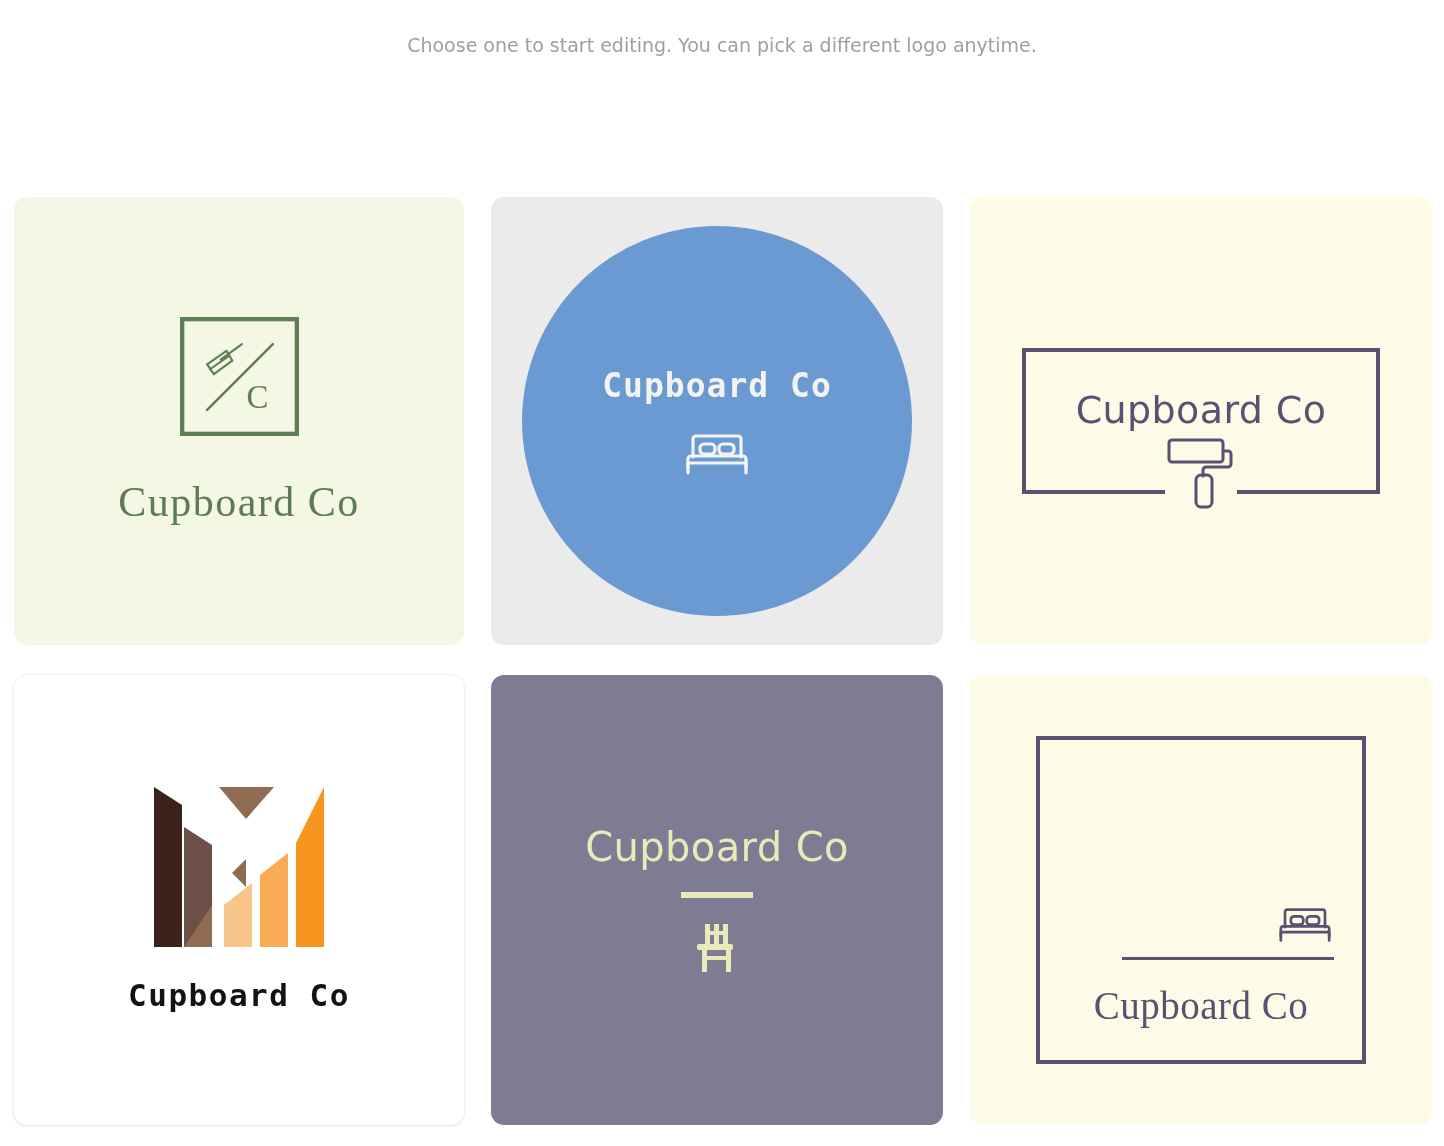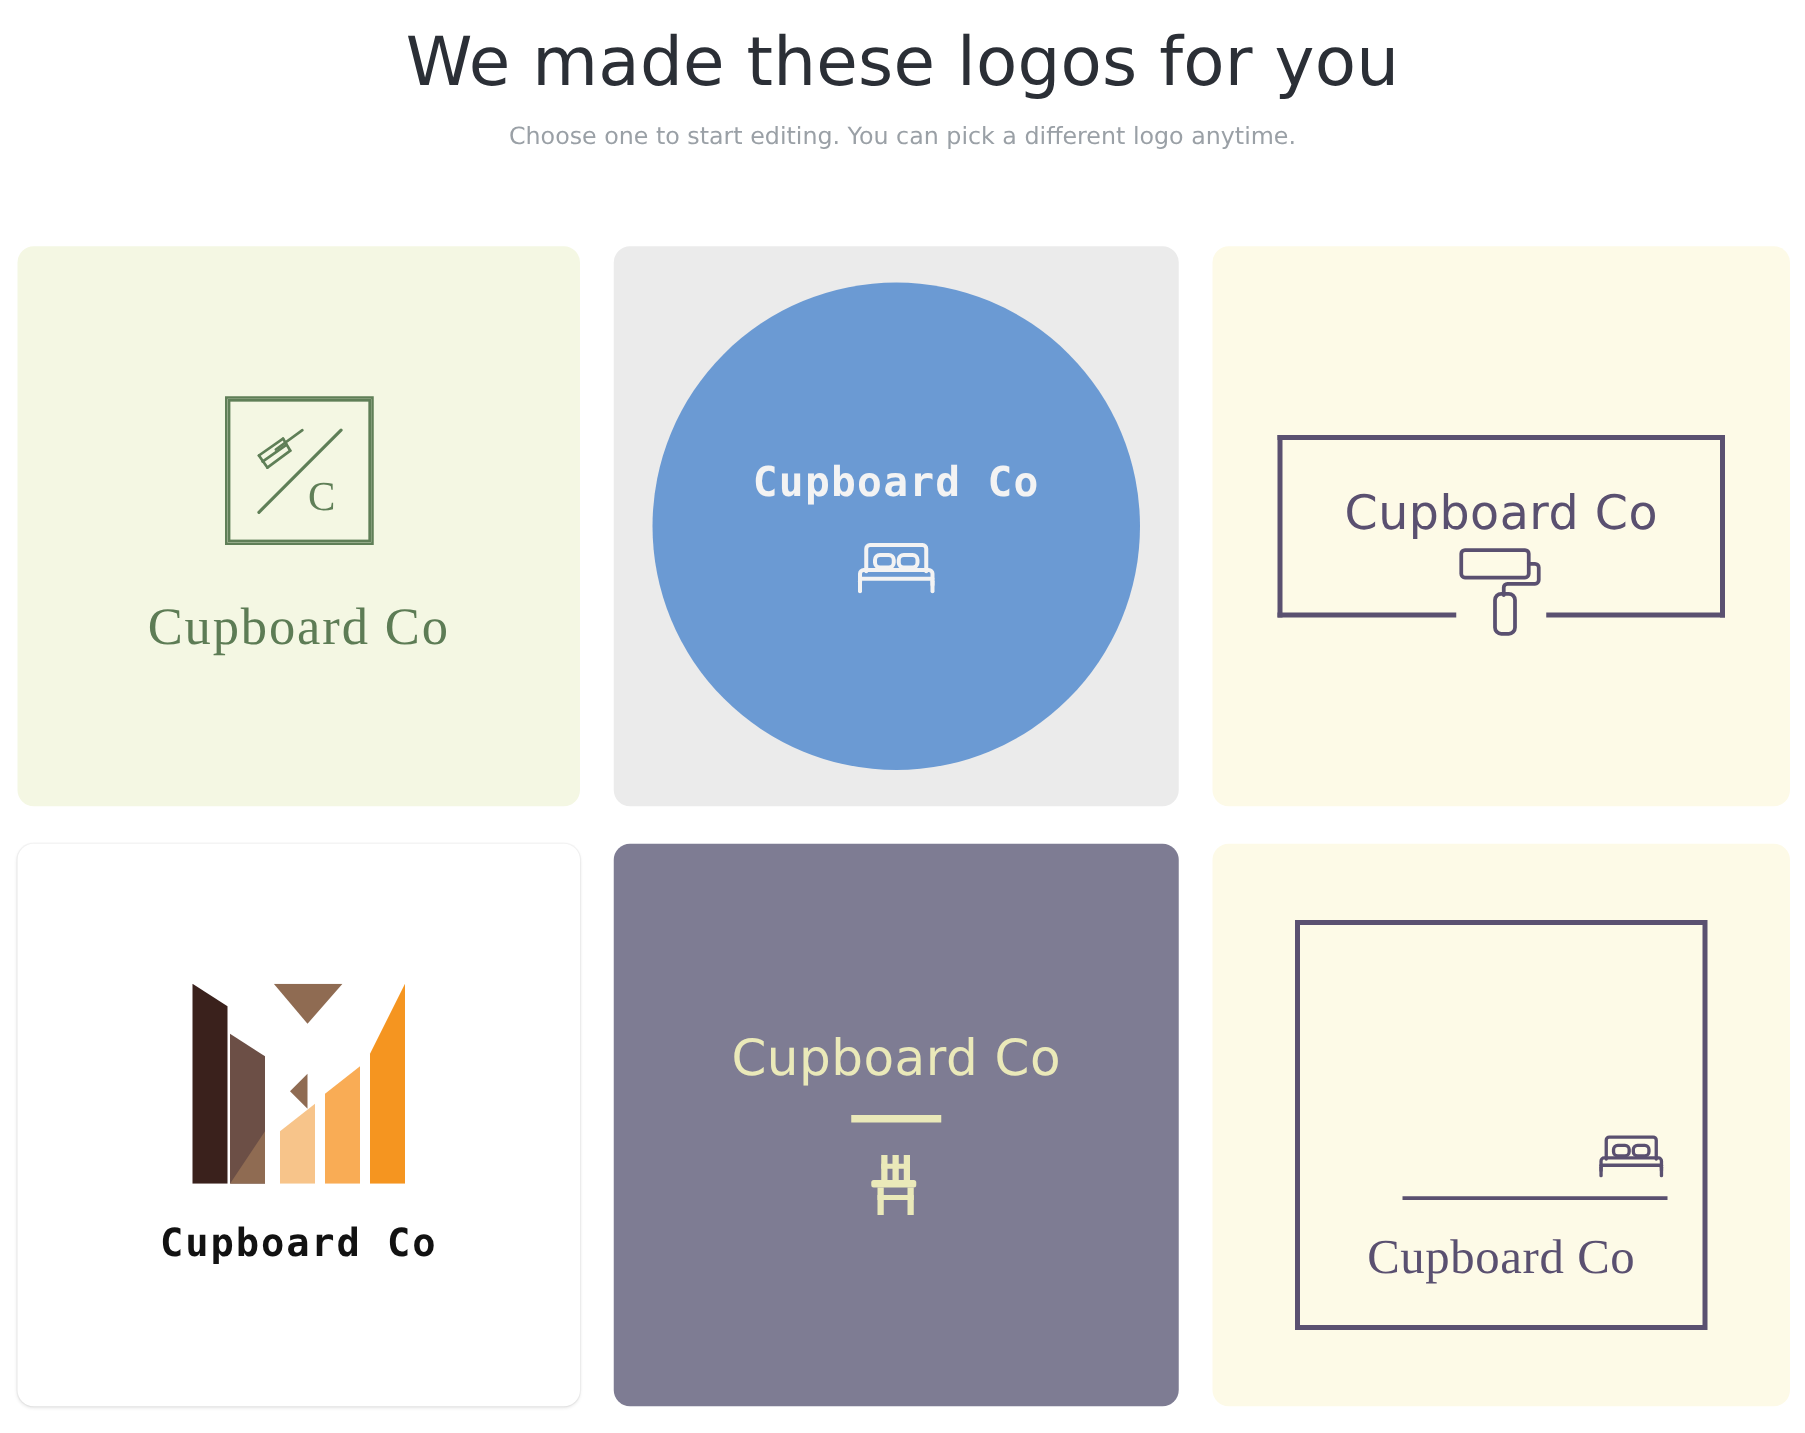--- a/index.html
+++ b/index.html
@@ -208,21 +208,20 @@
     letter-spacing: 0.5px;
     white-space: nowrap;
   }
 </style>
 </head>
 <body>
 
 <div class="page">
 
   <div class="header">
-    <h1 class="page-title">We made these logos for you</h1>
     <p class="page-subtitle">Choose one to start editing. You can pick a different logo anytime.</p>
   </div>
 
   <div class="logo-grid">
 
     <div class="logo-card" style="background:#f4f7e3;">
       <div class="logo-inner">
         <svg class="c1-frame" viewBox="0 0 119 119">
           <rect x="1.2" y="1.2" width="116.6" height="116.6" fill="none" stroke="#5f7f57" stroke-width="2.4"></rect>
           <line x1="26" y1="94" x2="94" y2="26" stroke="#5f7f57" stroke-width="2.6" stroke-linecap="round"></line>

